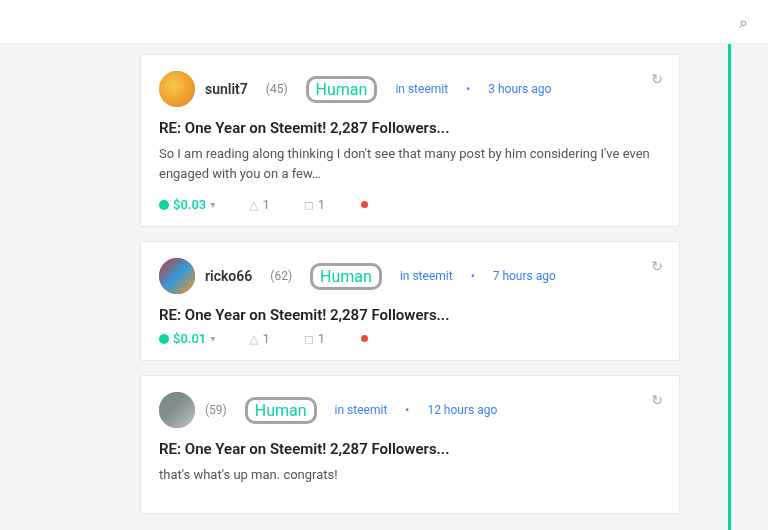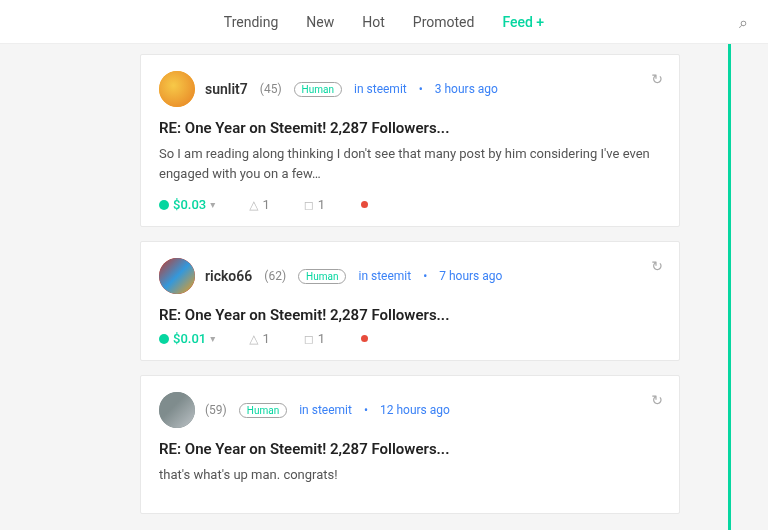--- a/index.html
+++ b/index.html
@@ -119,38 +119,38 @@
     .avatar-sunlit { background: #f5a623; }
     .avatar-ricko { background: #c0392b; }
     .avatar-kief {
       background: #7f8c8d;
       background-image: none;
     }
 
     .post-meta {
       display: flex;
       align-items: center;
-      gap: 12px;
+      gap: 18px;
       flex-wrap: wrap;
       justify-content: center;
     }
     .username {
       font-weight: 600;
       font-size: 14px;
       color: #333;
       cursor: pointer;
     }
     .rep {
       font-size: 12px;
       color: #888;
     }
     .badge-human {
-      border: 1px solid #a3a3a3;
+      border: 3px solid #a3a3a3;
       color: #06d6a0;
-      font-size: 10px;
+      font-size: 16px;
       border-radius: 10px;
       padding: 1px 7px;
       font-weight: 400;
     }
     .post-community {
       font-size: 12px;
       color: #3b82f6;
     }
 
     .resteem-icon {
@@ -258,27 +258,20 @@
       width: 100%;
       height: 100%;
       background: linear-gradient(135deg, #7f8c8d 40%, #bdc3c7);
       border-radius: 50%;
     }
   </style>
 </head>
 <body>
 
 <div class="header">
-  <nav class="nav-tabs">
-    <a class="nav-tab">Trending</a>
-    <a class="nav-tab">New</a>
-    <a class="nav-tab">Hot</a>
-    <a class="nav-tab">Promoted</a>
-    <a class="nav-tab-feed">Feed +</a>
-  </nav>
   <div class="search-icon-wrap">⌕</div>
 </div>
 
 <div class="main-container">
   <div class="left-spacer"></div>
 
   <div class="feed-area">
 
     <div class="post-card">
       <div class="resteem-icon">↻</div>

